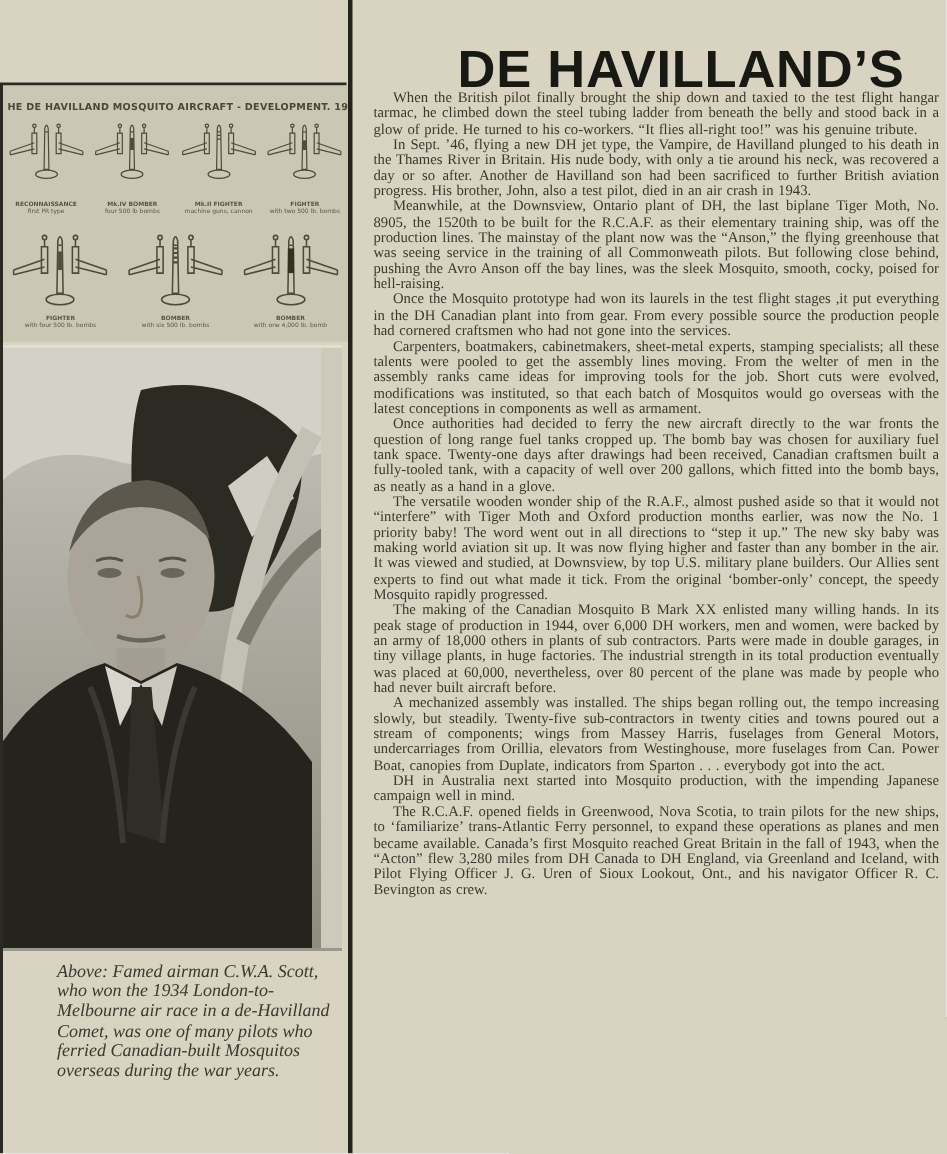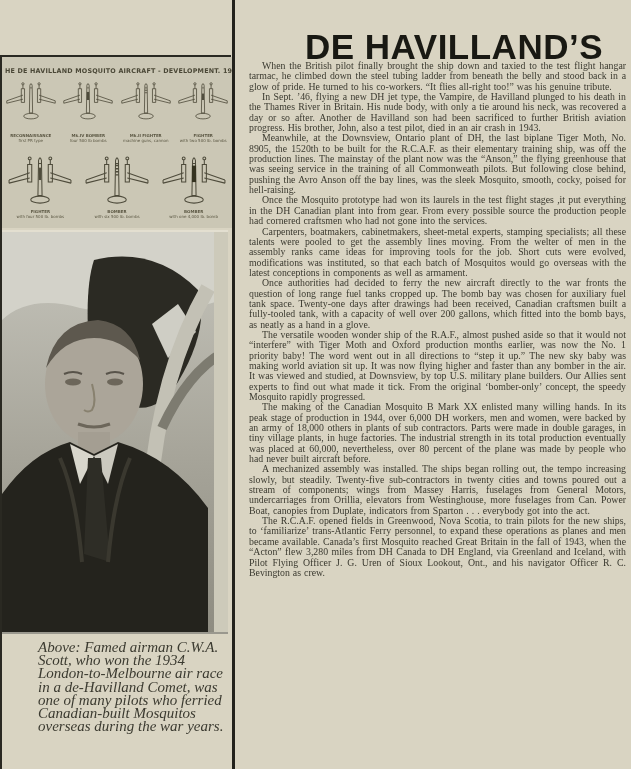--- a/index.html
+++ b/index.html
@@ -39,21 +39,21 @@
   
   .photo{
     position:absolute;left:2px;top:230px;width:226px;height:402px;
     border-top:2px solid #e3dfd0;background:#9a988e;
   }
   .photo svg{display:block;}
 
   
   .caption{
     position:absolute;left:38px;top:641px;width:188px;
-    font-style:italic;font-size:15px;line-height:13.2px;color:#3b3a30;
+    font-style:italic;font-size:12px;line-height:13.2px;color:#3b3a30;
     text-align:left;
   }
 
   
   .headline{
     position:absolute;left:265px;top:4px;width:378px;
     font-family:"Liberation Sans", sans-serif;font-weight:bold;
     font-size:35px;letter-spacing:.5px;text-align:center;color:#191913;
     white-space:nowrap;
   }
@@ -232,17 +232,18 @@
       <p>Once authorities had decided to ferry the new aircraft directly to the war fronts the question of long range fuel tanks cropped up. The bomb bay was chosen for auxiliary fuel tank space. Twenty-one days after drawings had been received, Canadian craftsmen built a fully-tooled tank, with a capacity of well over 200 gallons, which fitted into the bomb bays, as neatly as a hand in a glove.</p>
 
       <p>The versatile wooden wonder ship of the R.A.F., almost pushed aside so that it would not “interfere” with Tiger Moth and Oxford production months earlier, was now the No. 1 priority baby! The word went out in all directions to “step it up.” The new sky baby was making world aviation sit up. It was now flying higher and faster than any bomber in the air. It was viewed and studied, at Downsview, by top U.S. military plane builders. Our Allies sent experts to find out what made it tick. From the original ‘bomber-only’ concept, the speedy Mosquito rapidly progressed.</p>
 
 
 
       <p>The making of the Canadian Mosquito B Mark XX enlisted many willing hands. In its peak stage of production in 1944, over 6,000 DH workers, men and women, were backed by an army of 18,000 others in plants of sub contractors. Parts were made in double garages, in tiny village plants, in huge factories. The industrial strength in its total production eventually was placed at 60,000, nevertheless, over 80 percent of the plane was made by people who had never built aircraft before.</p>
 
       <p>A mechanized assembly was installed. The ships began rolling out, the tempo increasing slowly, but steadily. Twenty-five sub-contractors in twenty cities and towns poured out a stream of components; wings from Massey Harris, fuselages from General Motors, undercarriages from Orillia, elevators from Westinghouse, more fuselages from Can. Power Boat, canopies from Duplate, indicators from Sparton . . . everybody got into the act.</p>
 
+      <p>DH in Australia next started into Mosquito production, with the impending Japanese campaign well in mind.</p>
 
       <p>The R.C.A.F. opened fields in Greenwood, Nova Scotia, to train pilots for the new ships, to ‘familiarize’ trans-Atlantic Ferry personnel, to expand these operations as planes and men became available. Canada’s first Mosquito reached Great Britain in the fall of 1943, when the “Acton” flew 3,280 miles from DH Canada to DH England, via Greenland and Iceland, with Pilot Flying Officer J. G. Uren of Sioux Lookout, Ont., and his navigator Officer R. C. Bevington as crew.</p>
     </div>
 
 </div>
 
 </body></html>

